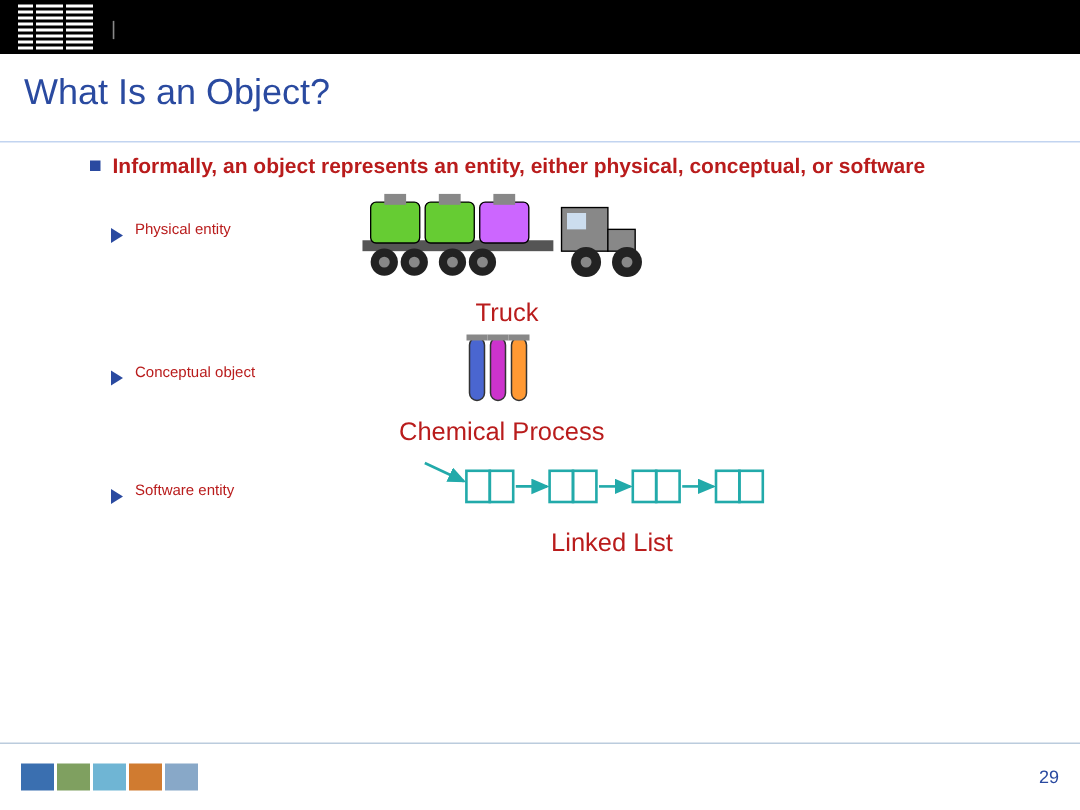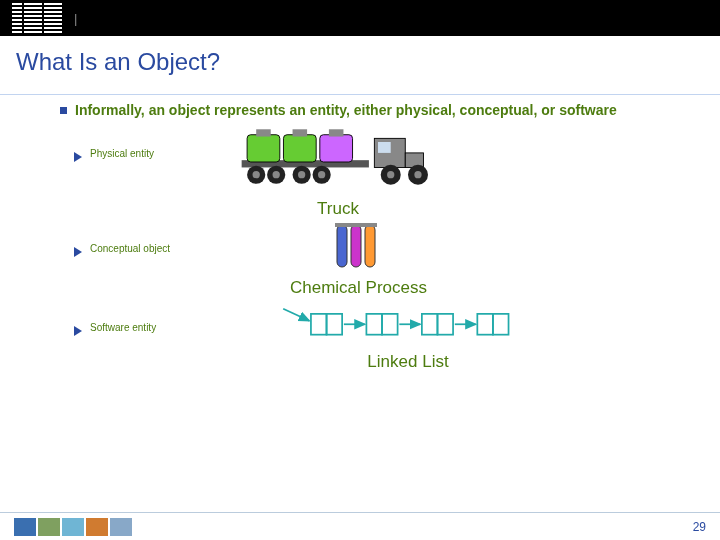--- a/index.html
+++ b/index.html
@@ -48,21 +48,21 @@
   }
   .title-rule {
     margin-top: 10px;
     height: 1px;
     background: #c2d4f0;
     width: 100%;
   }
   .content {
     padding: 6px 40px 0 60px;
     font-size: 14px;
-    color: #4d7c0f;
+    color: #b91c1c;
   }
   .bullet-row {
     display: flex;
     align-items: flex-start;
     gap: 8px;
     margin-bottom: 10px;
   }
   .square-bullet {
     width: 7px;
     height: 7px;
@@ -106,21 +106,21 @@
   }
   .entity-block {
     display: flex;
     align-items: flex-start;
   }
   .footer {
     position: absolute;
     bottom: 0;
     left: 0;
     right: 0;
-    height: 28px;
+    height: 45px;
     border-top: 1px solid #bcd;
     display: flex;
     align-items: center;
     justify-content: space-between;
     padding: 0 14px;
   }
   .footer-strip {
     display: flex;
     gap: 2px;
   }
@@ -207,21 +207,21 @@
       </svg>
       <div class="caption">Truck</div>
     </div>
   </div>
 
   <div class="entity-block" style="margin-top:6px;">
     <div class="sub-row">
       <span class="arrow-bullet"></span>
       <span class="sub-text">Conceptual object</span>
     </div>
-    <div class="illus-col" style="margin-left:60px;margin-top:-6px;justify-content:flex-end;">
+    <div class="illus-col" style="margin-left:36px;margin-top:-6px;justify-content:flex-end;">
       <svg class="tubes-svg" viewBox="0 0 60 55">
         <rect x="8" y="6" width="10" height="42" rx="5" fill="#4a66d0" stroke="#333"></rect>
         <rect x="22" y="6" width="10" height="42" rx="5" fill="#cc33cc" stroke="#333"></rect>
         <rect x="36" y="6" width="10" height="42" rx="5" fill="#ff9933" stroke="#333"></rect>
         <rect x="6" y="4" width="14" height="4" fill="#888"></rect>
         <rect x="20" y="4" width="14" height="4" fill="#888"></rect>
         <rect x="34" y="4" width="14" height="4" fill="#888"></rect>
       </svg>
       <div class="caption">Chemical Process</div>
     </div>

